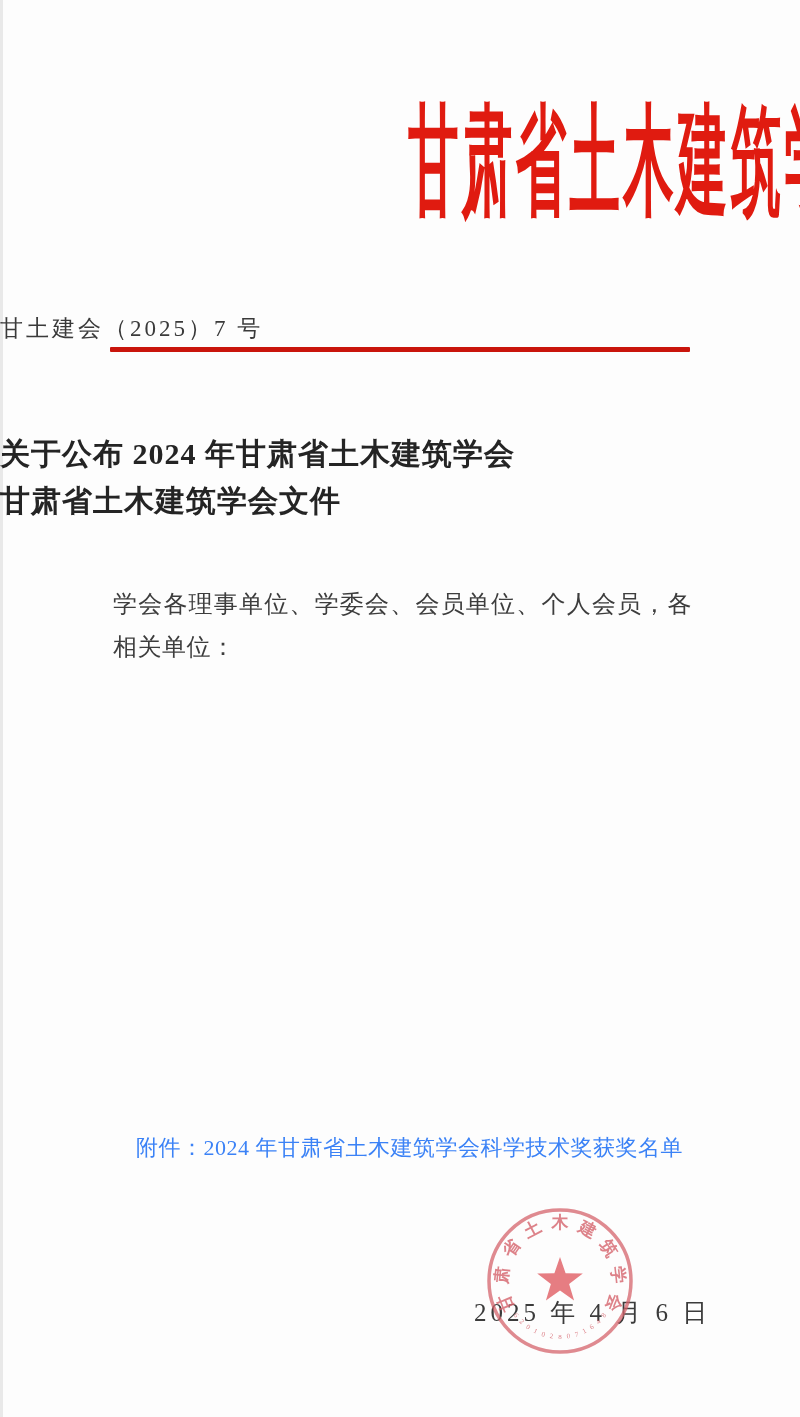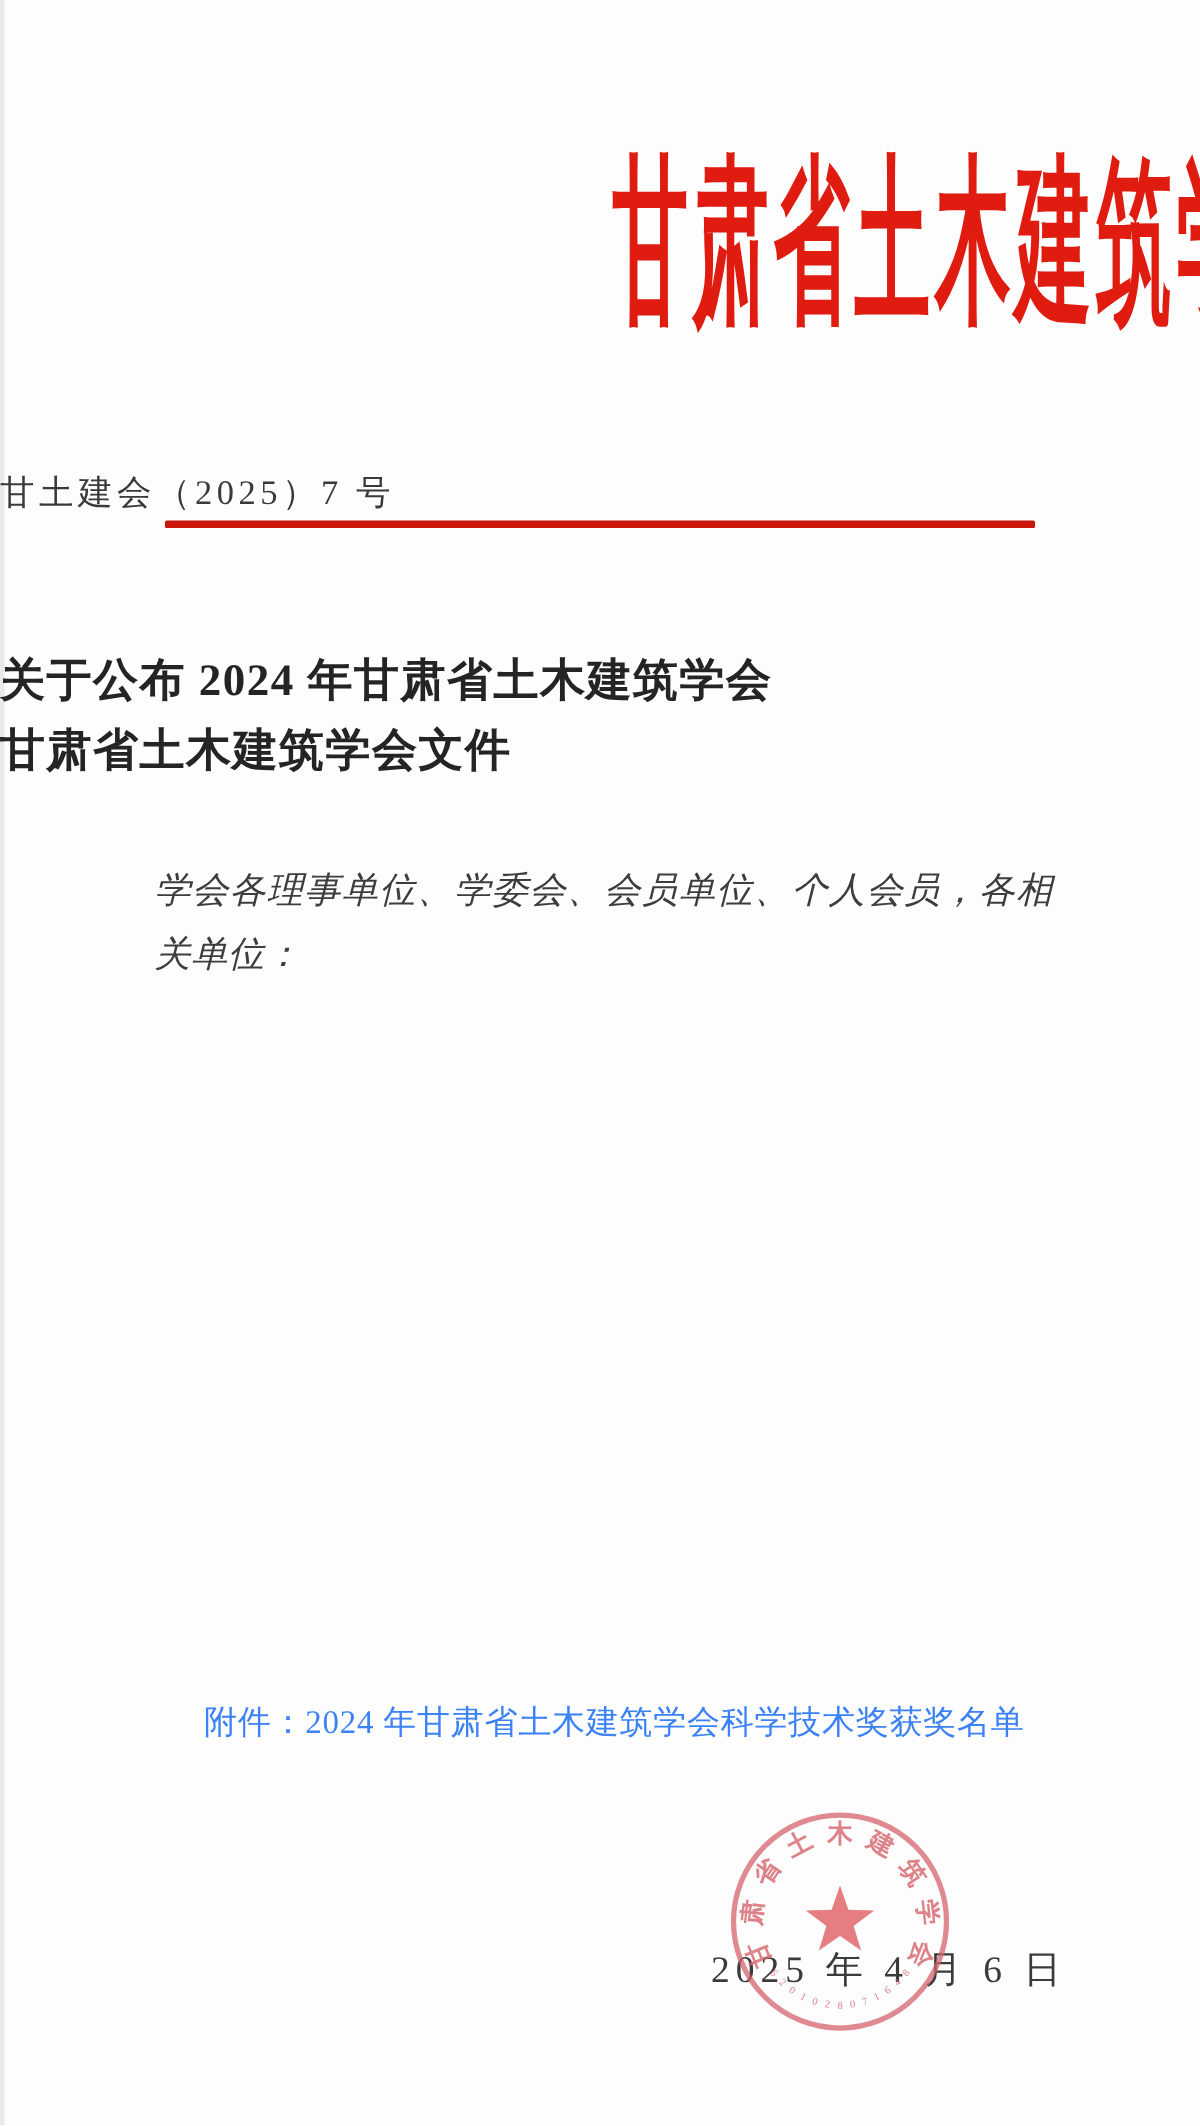--- a/index.html
+++ b/index.html
@@ -32,21 +32,21 @@
   .doc-title{
     position:absolute; top:430px; left:0; width:100%; text-align:left;
     font-size:30px; font-weight:bold; color:#242424; line-height:47px;
     letter-spacing:1px;
   }
   .body-text{
     position:absolute; top:567px; left:97px; width:611px;
     font-size:24px; line-height:43.3px; color:#3d3d3d;
     text-align:justify; letter-spacing:0.5px;
   }
-  .body-text p{margin:6px; text-justify:inter-ideograph;font-style:italic;}
+  .body-text p{margin:16px; text-justify:inter-ideograph;}
   .body-text p.indent{text-indent:2em;}
   .attachment{
     position:absolute; top:1126px; left:136px; width:600px;
     font-size:22px; line-height:43px; color:#3b82f6; letter-spacing:0.5px;
   }
   .issue-date{
     position:absolute; top:1296px; left:474px; z-index:1;
     font-size:25px; color:#3b3b3b; letter-spacing:4px; white-space:nowrap;
   }
   .seal{

